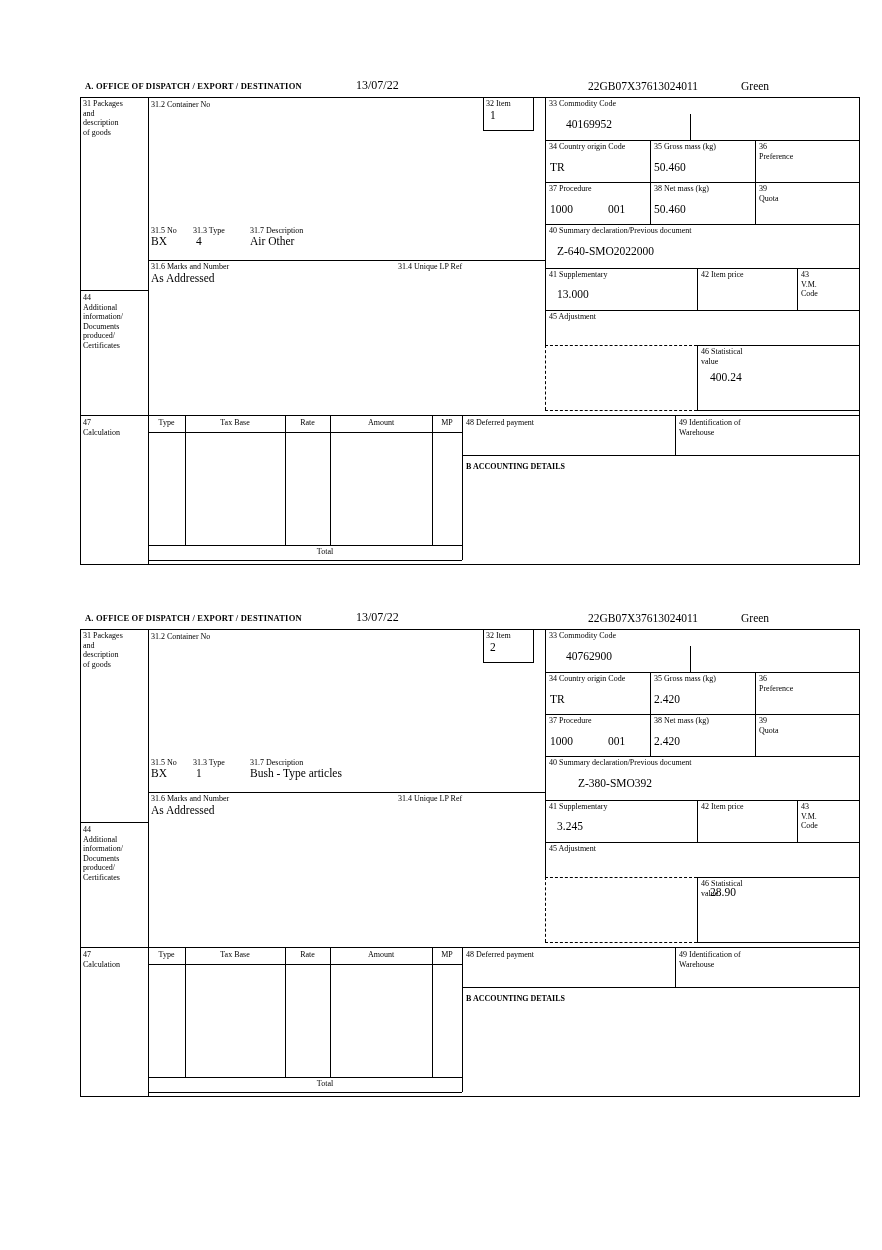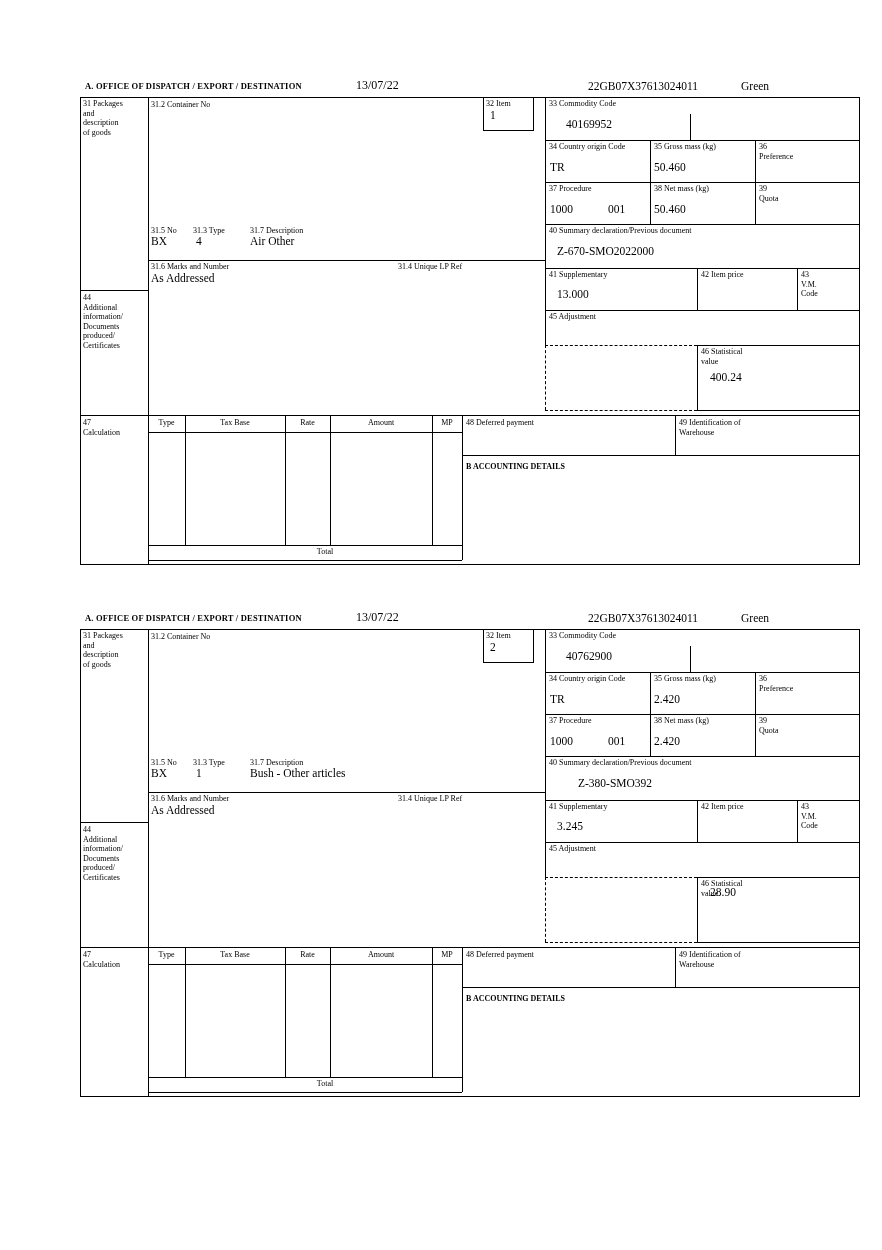--- a/index.html
+++ b/index.html
@@ -113,21 +113,21 @@
     <span class="val" style="left:654px; top:83px;">50.460</span>
 
     <span class="lbl" style="left:549px; top:106px;">37 Procedure</span>
     <span class="lbl" style="left:654px; top:106px;">38 Net mass (kg)</span>
     <span class="lbl" style="left:759px; top:106px;">39 Quota</span>
     <span class="val" style="left:550px; top:125px;">1000</span>
     <span class="val" style="left:608px; top:125px;">001</span>
     <span class="val" style="left:654px; top:125px;">50.460</span>
 
     <span class="lbl" style="left:549px; top:148px;">40 Summary declaration/Previous document</span>
-    <span class="val" style="left:557px; top:167px;">Z-670-SMO2022000</span>
+    <span class="val" style="left:557px; top:167px;">Z-640-SMO2022000</span>
 
     <span class="lbl" style="left:549px; top:192px;">41 Supplementary</span>
     <span class="lbl" style="left:701px; top:192px;">42 Item price</span>
     <span class="lbl" style="left:801px; top:192px;">43 V.M. Code</span>
     <span class="val" style="left:557px; top:210px;">13.000</span>
 
     <span class="lbl" style="left:549px; top:234px;">45 Adjustment</span>
 
     <span class="lbl" style="left:701px; top:269px;">46 Statistical value</span>
     <span class="val" style="left:710px; top:293px;">400.24</span>
@@ -208,21 +208,21 @@
 
     <span class="lbl" style="left:151px; top:22px;">31.2 Container No</span>
     <span class="lbl" style="left:486px; top:21px;">32 Item</span>
     <span class="val" style="left:490px; top:31px;">2</span>
 
     <span class="lbl" style="left:151px; top:148px;">31.5 No</span>
     <span class="lbl" style="left:193px; top:148px;">31.3 Type</span>
     <span class="lbl" style="left:250px; top:148px;">31.7 Description</span>
     <span class="val" style="left:151px; top:157px;">BX</span>
     <span class="val" style="left:196px; top:157px;">1</span>
-    <span class="val" style="left:250px; top:157px;">Bush - Other articles</span>
+    <span class="val" style="left:250px; top:157px;">Bush - Type articles</span>
 
     <span class="lbl" style="left:151px; top:184px;">31.6 Marks and Number</span>
     <span class="lbl" style="left:398px; top:184px;">31.4 Unique LP Ref</span>
     <span class="val" style="left:151px; top:194px;">As Addressed</span>
 
     <span class="lbl" style="left:549px; top:21px;">33 Commodity Code</span>
     <span class="val" style="left:566px; top:40px;">40762900</span>
 
     <span class="lbl" style="left:549px; top:64px;">34 Country origin Code</span>
     <span class="lbl" style="left:654px; top:64px;">35 Gross mass (kg)</span>

